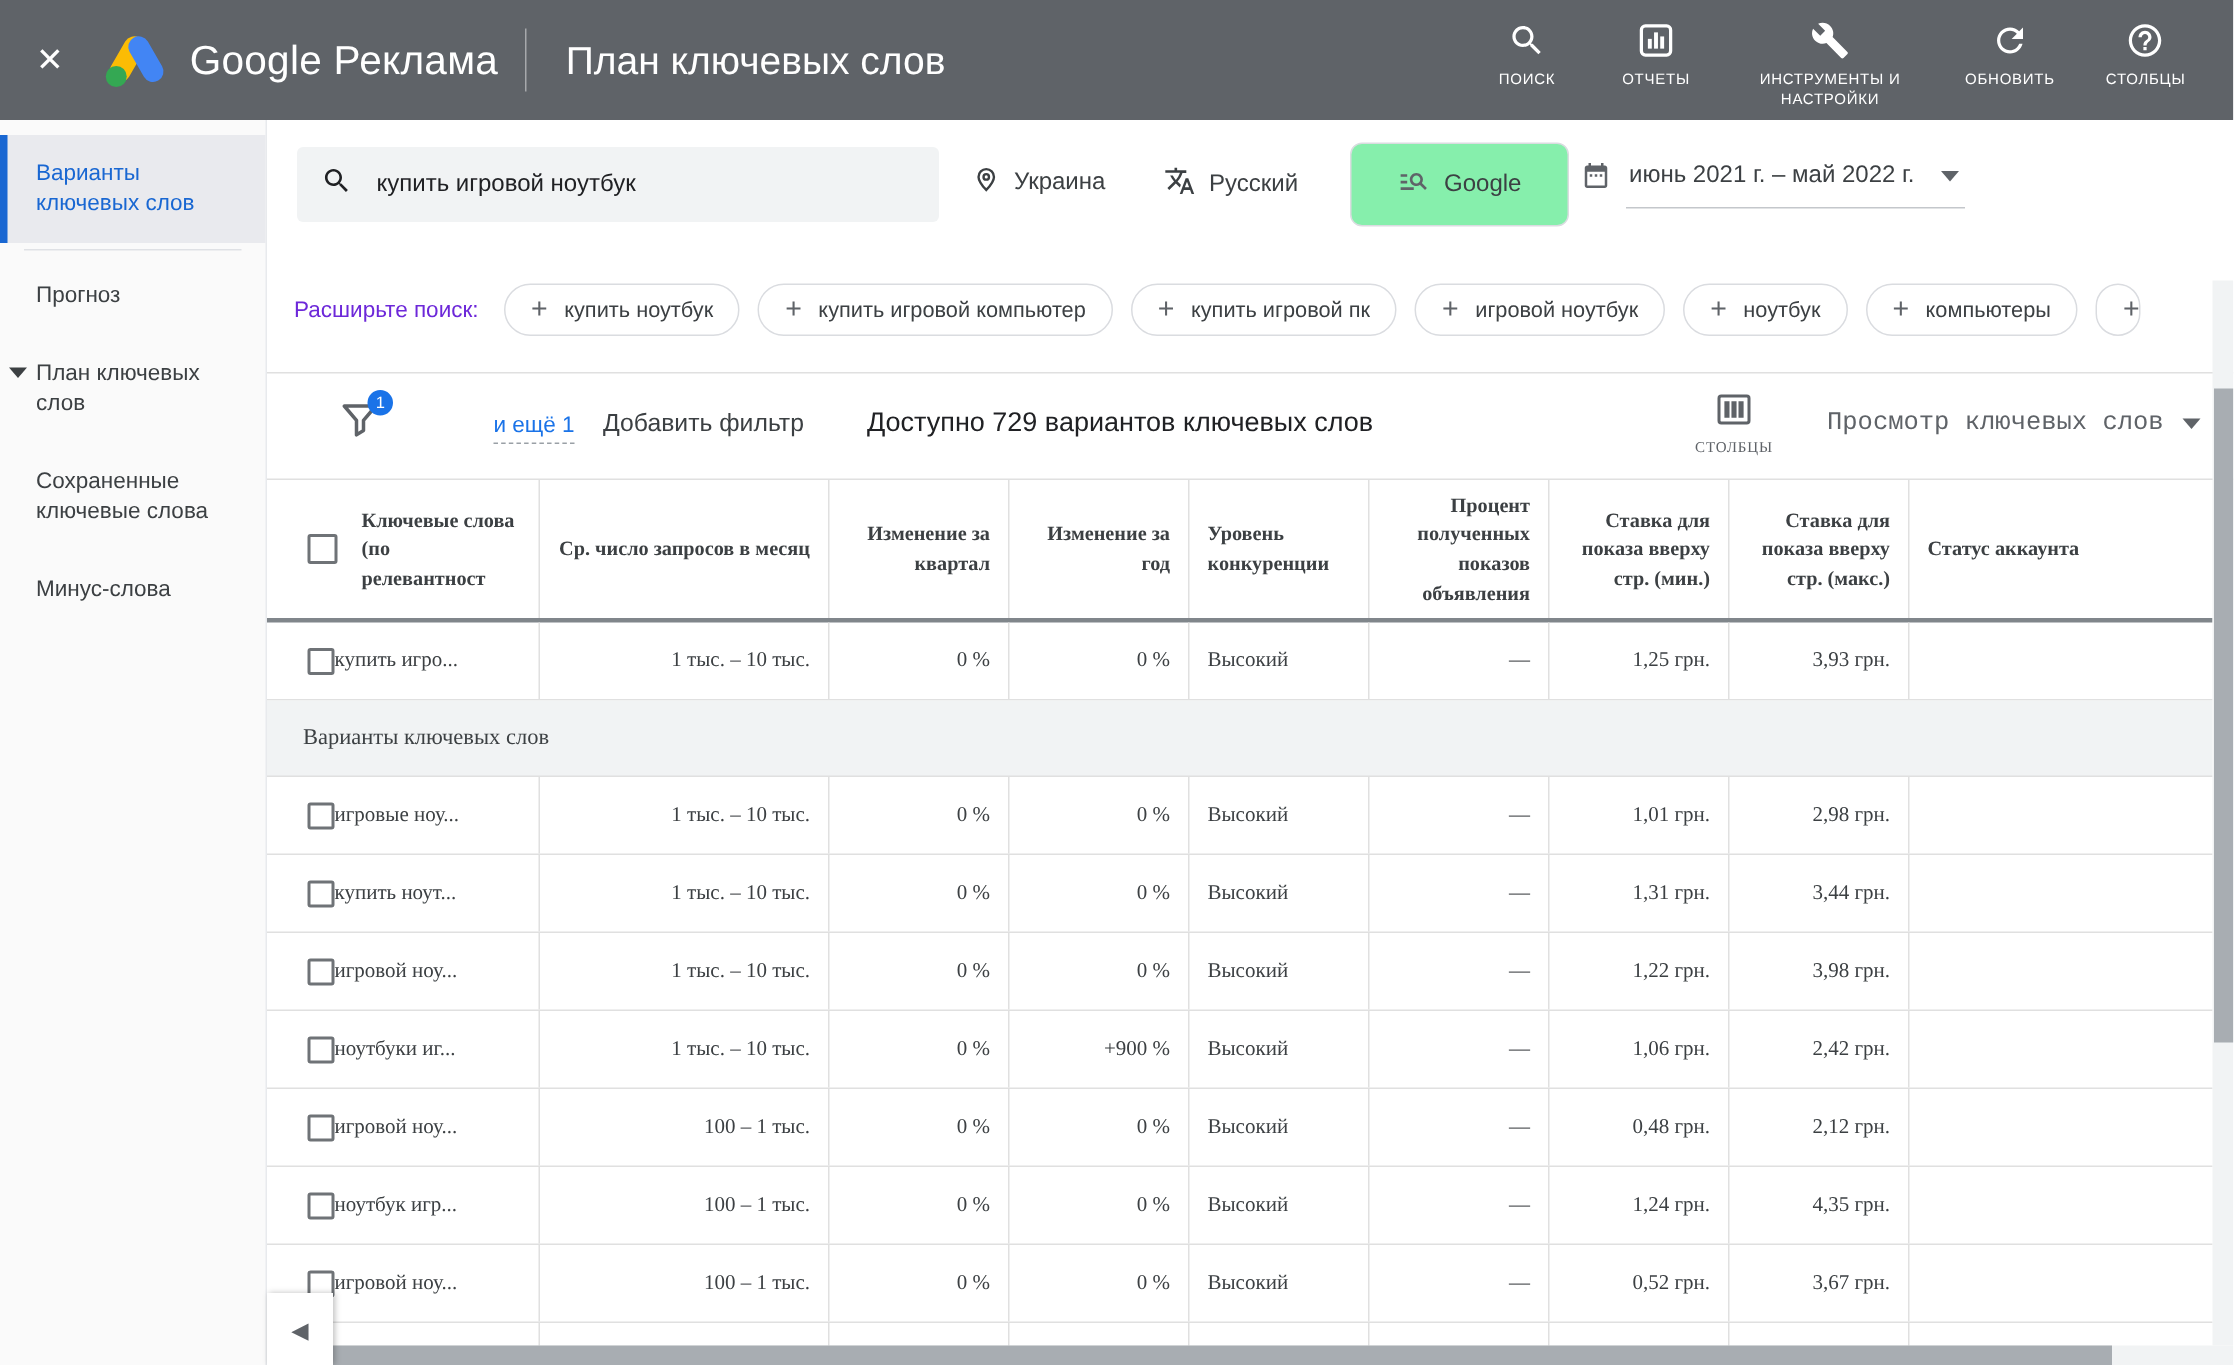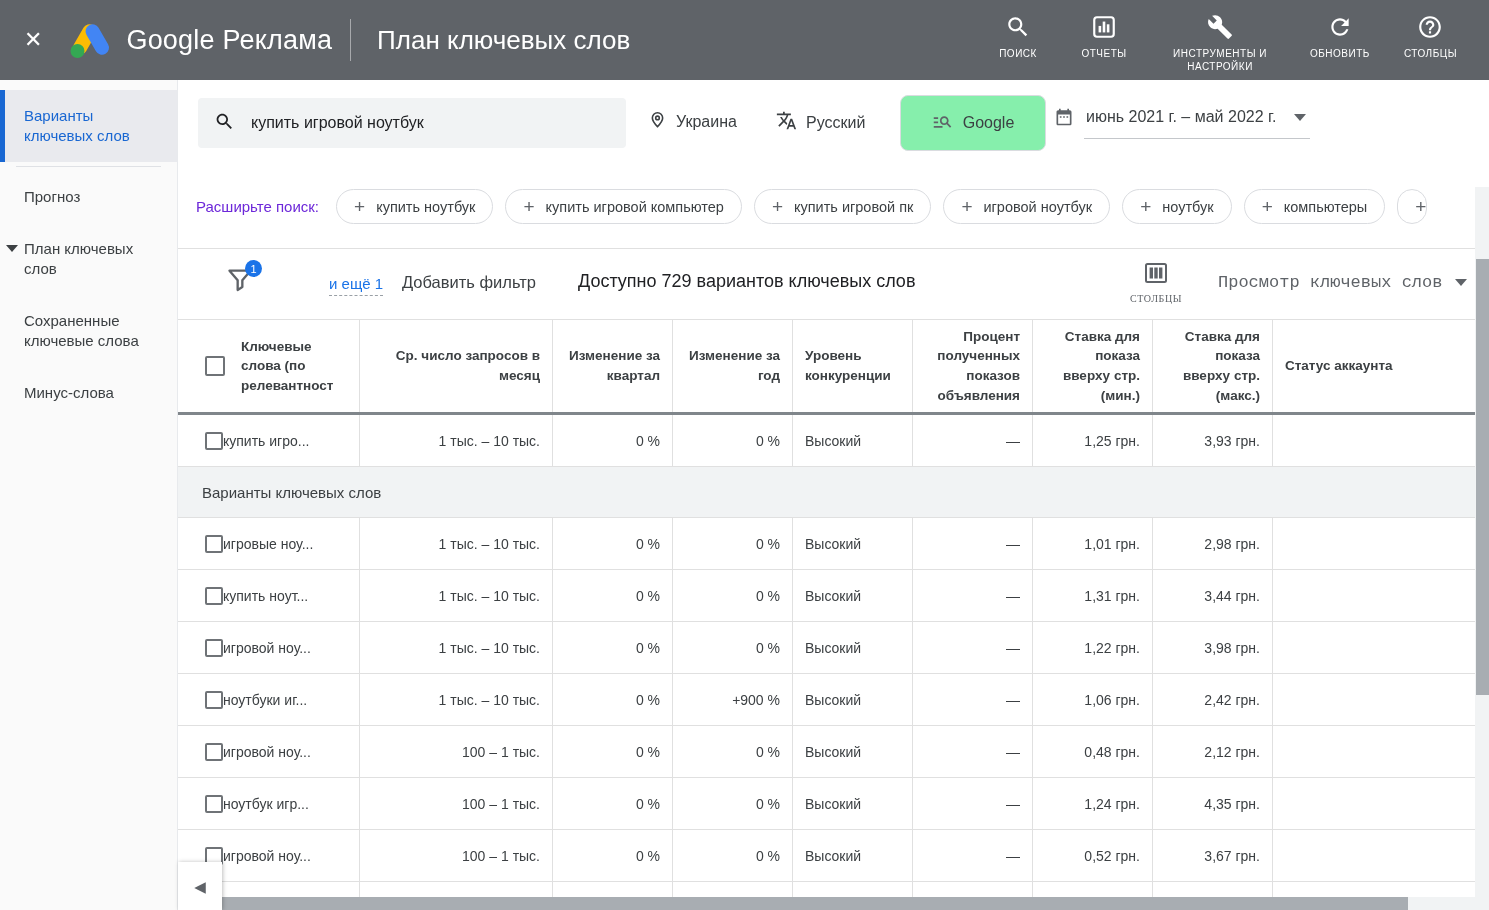--- a/index.html
+++ b/index.html
@@ -64,21 +64,21 @@
              border-bottom:1px dashed #9aa0a6;padding-bottom:3px;cursor:pointer;}
   .add-filter{position:absolute;left:224px;top:24px;font-size:16.5px;color:#3c4043;cursor:pointer;}
   .available{position:absolute;left:400px;top:22px;font-size:18px;color:#202124;}
   .columns-btn{position:absolute;left:947px;top:12px;width:62px;display:flex;flex-direction:column;align-items:center;
                gap:5px;color:#5f6368;cursor:pointer;background:none;border:none;font-family:Liberation Serif, serif;}
   .columns-btn .col-label{font-size:10px;letter-spacing:.6px;color:#5f6368;}
   .view-btn{position:absolute;left:1034px;top:23px;display:flex;align-items:center;gap:13px;font-size:17px;
             color:#5f6368;cursor:pointer;background:none;border:none;font-family:Liberation Mono, monospace;}
 
   
-  .ktable{position:relative;width:1297px;}
+  .ktable{position:relative;width:1297px;font-family:Liberation Serif, serif;}
   .thead,.trow{display:grid;grid-template-columns:182px 193px 120px 120px 120px 120px 120px 120px 202px;}
   .thead{height:95px;border-bottom:3px solid #80868b;box-sizing:border-box;}
   .hc{display:flex;align-items:center;padding:0 12px;font-size:13.5px;font-weight:bold;color:#3c4043;line-height:1.45;
       border-right:1px solid var(--border,#e0e0e0);box-sizing:border-box;cursor:pointer;}
   .hc.right{justify-content:flex-end;text-align:right;}
   .hc.c1{padding-left:27px;gap:16px;cursor:default;}
   .hc.c1 .h-label{width:102px;}
   .hc.c9,.cell.c9{border-right:none;}
   .trow{height:52px;border-bottom:1px solid var(--border,#e0e0e0);box-sizing:border-box;}
   .cell{display:flex;align-items:center;padding:0 12px;font-size:14px;color:#3c4043;

